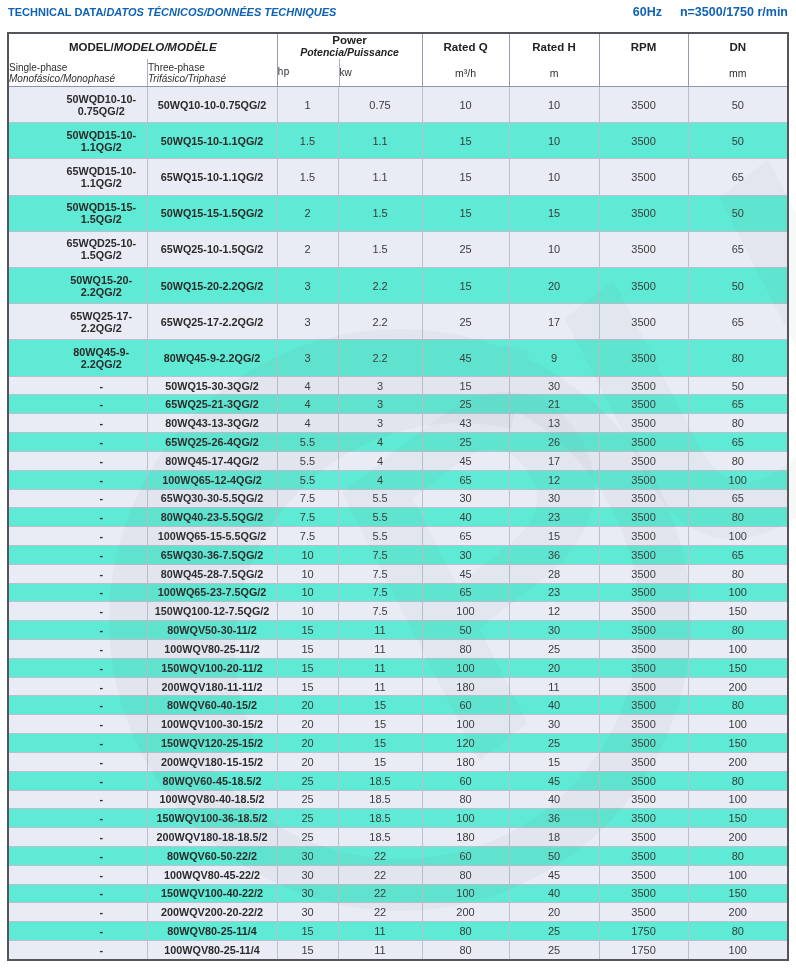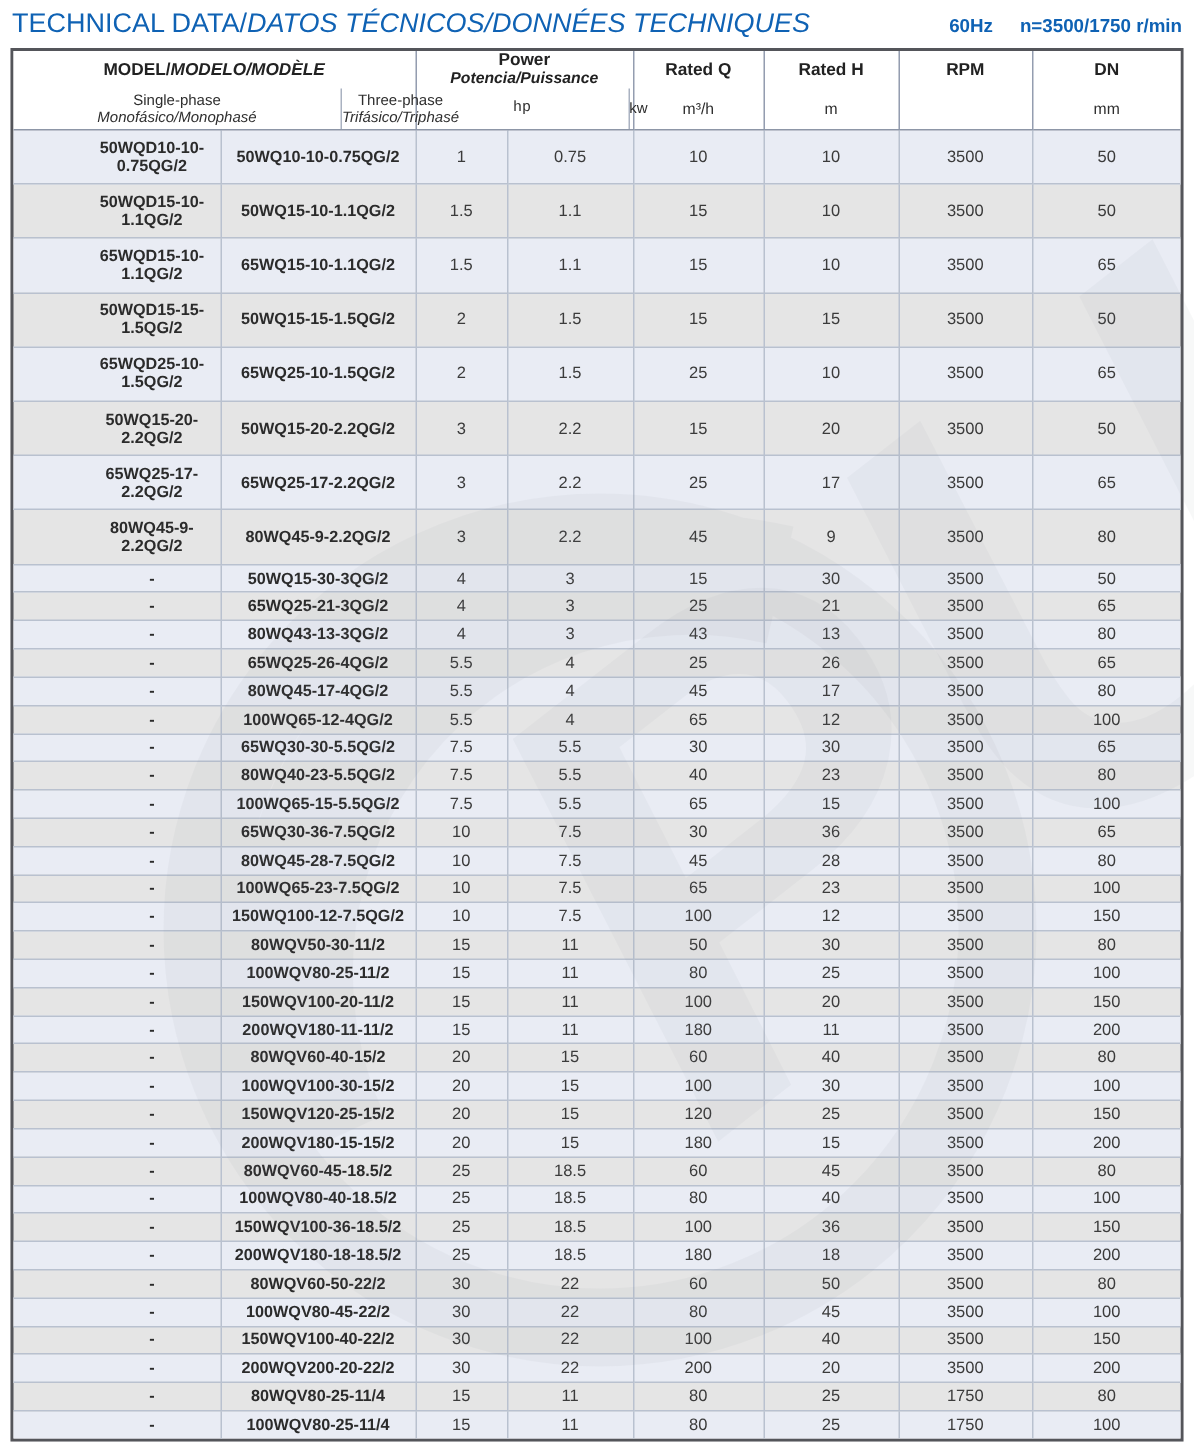--- a/index.html
+++ b/index.html
@@ -14,48 +14,48 @@
   html,body{margin:0;padding:0;background:#fff;}
   .page{
     position:relative;width:796px;height:968px;background:#fff;overflow:hidden;
     font-family:"Liberation Sans",sans-serif;
   }
   
   .topbar{
     position:absolute;top:5px;left:8px;right:8px;
     display:flex;justify-content:space-between;align-items:baseline;
   }
-  .doc-title{font-size:18px;font-weight:normal;color:var(--blue);white-space:nowrap;}
+  .doc-title{font-size:11px;font-weight:bold;color:var(--blue);white-space:nowrap;}
   .doc-title .t-ital{font-style:italic;}
   .specs{display:flex;gap:18px;font-size:12.5px;font-weight:bold;color:var(--blue);white-space:nowrap;}
   
   .table-wrap{
     position:absolute;left:7px;top:32px;width:782px;height:929px;
-    border:2px solid var(--outer-border);box-sizing:border-box;background:#e5e5e5;
+    border:2px solid var(--outer-border);box-sizing:border-box;background:#5eead4;
   }
   table.dtable{border-collapse:collapse;table-layout:fixed;width:100%;height:100%;}
   .dtable th,.dtable td{box-sizing:border-box;padding:0;}
   
   .dtable thead th{
     height:52px;vertical-align:top;background:#fff;font-weight:normal;color:var(--ink);
     border:1px solid var(--head-line);border-top:none;border-bottom:1px solid #8d96a7;
   }
   .dtable thead th:first-child{border-left:none;}
   .dtable thead th:last-child{border-right:none;}
   .grp-title{
     height:25px;display:flex;align-items:center;justify-content:center;
     font-weight:bold;font-size:11.5px;color:#222;
   }
   .grp-title .bi{font-style:italic;}
   .grp-title.two{flex-direction:column;line-height:11.5px;}
   .grp-title.two .sub{font-style:italic;font-size:10.5px;}
   .subrow{display:flex;height:27px;}
   .subcell{
-    flex:1;display:flex;flex-direction:column;justify-content:center;align-items:center;
-    font-size:10px;line-height:11px;color:#2e2e2e;margin-left:40px;
+    flex:1;display:flex;flex-direction:column;justify-content:center;align-items:flex-start;
+    font-size:10px;line-height:11px;color:#2e2e2e;
   }
   .subcell .ital{font-style:italic;}
   .subcell.divided{border-left:1px solid #aab2c1;}
   .w-single{width:138px;flex:none;}
   .w-hp{width:61px;flex:none;font-family:Liberation Mono, monospace;}
   .unit-line{
     height:27px;display:flex;align-items:center;justify-content:center;
     font-size:10.5px;color:#2e2e2e;
   }
   

